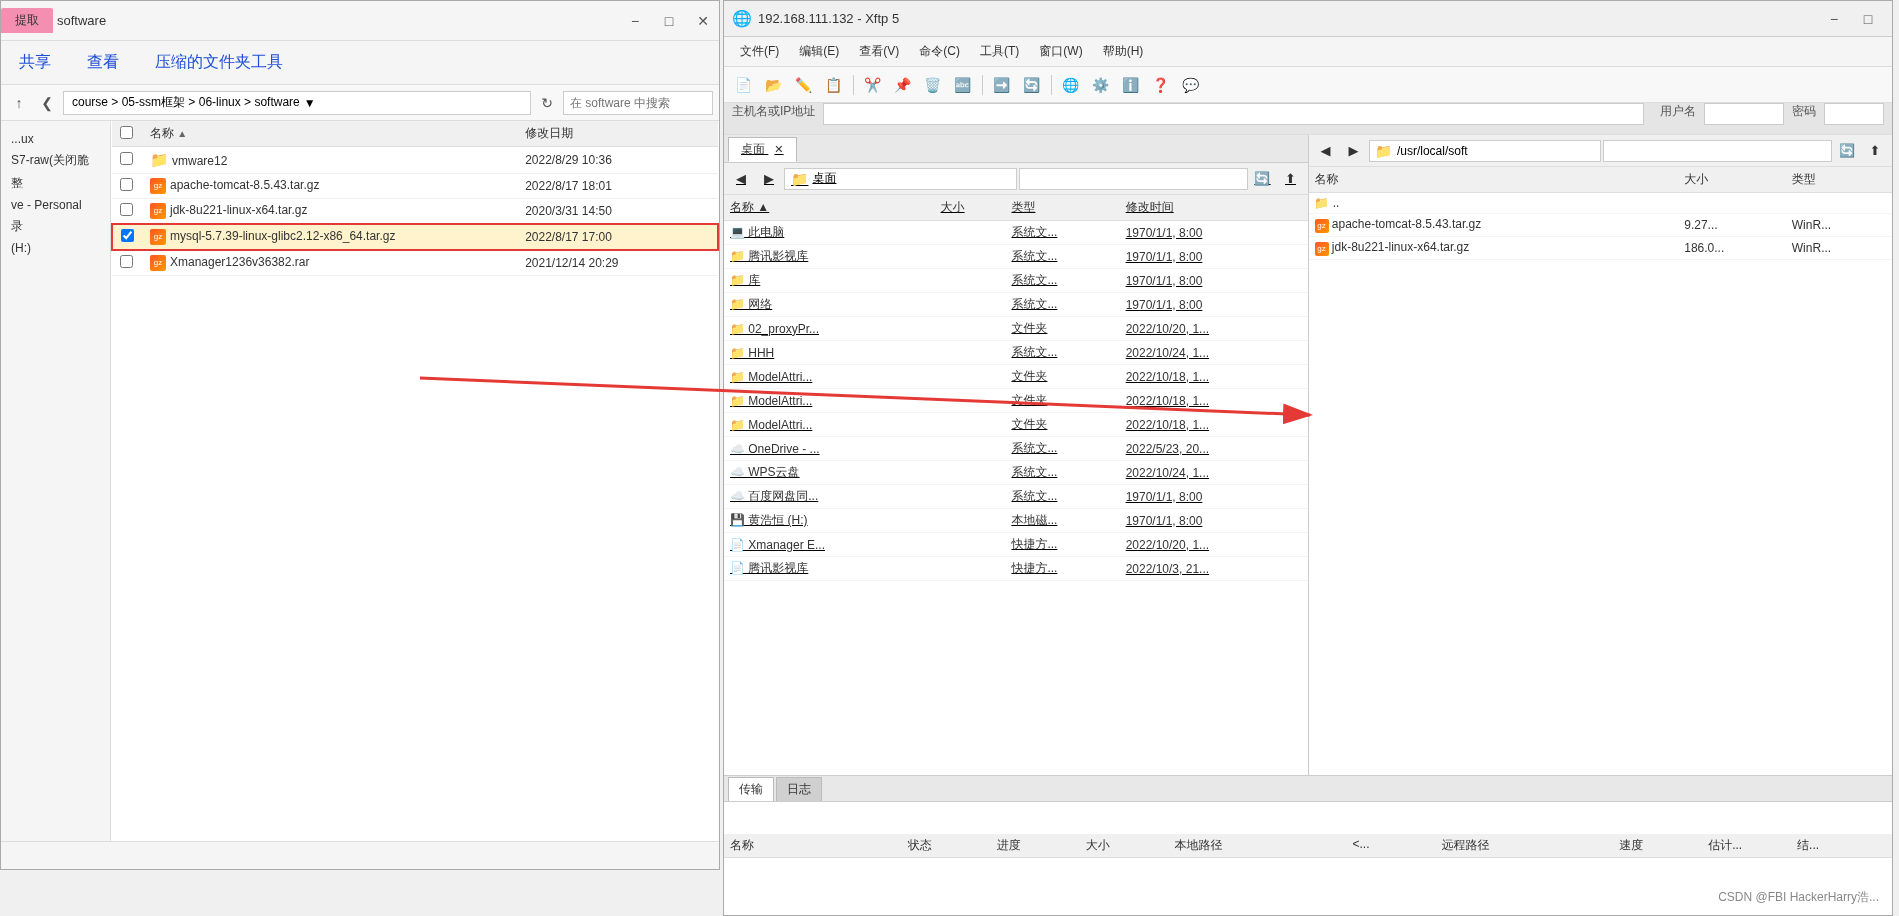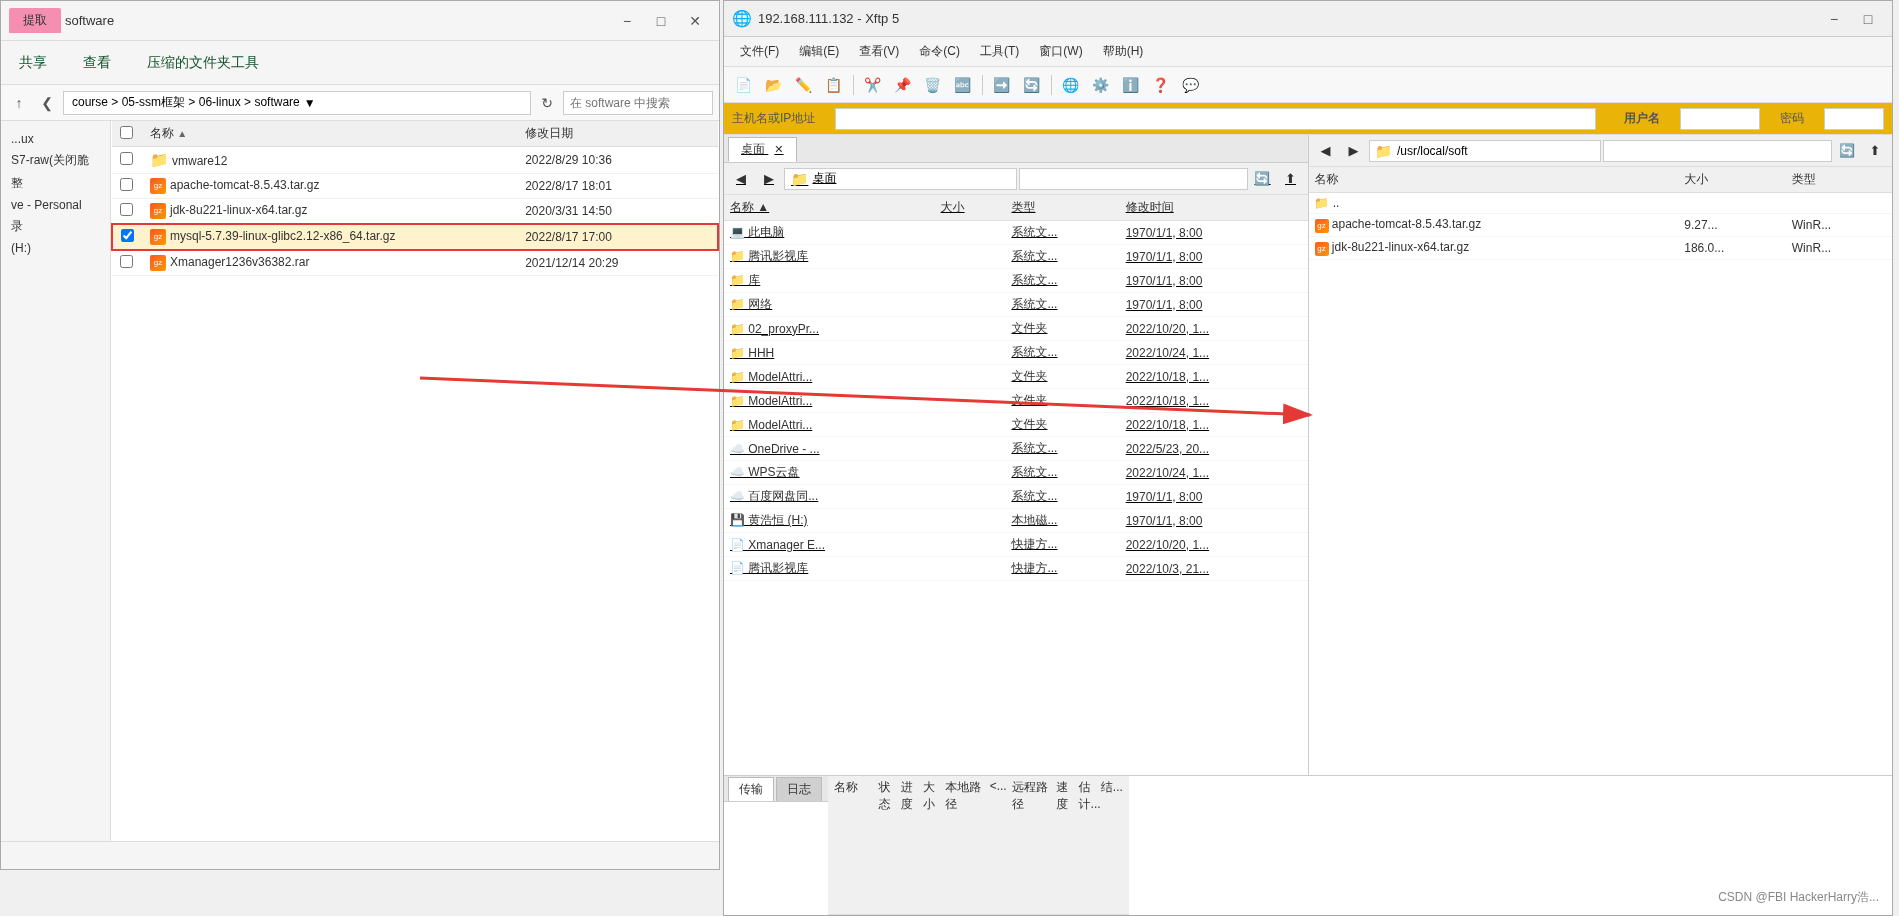--- a/index.html
+++ b/index.html
@@ -16,21 +16,21 @@
       display: flex;
       flex-direction: column;
     }
 
     .title-bar {
       height: 40px;
       background: #f5f5f5;
       display: flex;
       align-items: center;
       justify-content: space-between;
-      padding: 0 8px;
+      padding: 0 0;
       border-bottom: 1px solid #ddd;
       user-select: none;
     }
     .title-bar-left { display: flex; align-items: center; gap: 4px; }
     .title-bar-title { font-size: 13px; color: #333; }
     .title-tab {
       background: #f48fb1;
       padding: 4px 14px;
       font-size: 12px;
       color: #333;
@@ -47,22 +47,22 @@
     .ribbon {
       height: 44px;
       background: #f5f5f5;
       border-bottom: 1px solid #ddd;
       display: flex;
       align-items: center;
       padding: 0 12px;
       gap: 24px;
     }
     .ribbon-btn {
-      font-size: 14px;
-      color: #14532d;
+      font-size: 16px;
+      color: #1d4ed8;
       cursor: pointer;
       padding: 3px 6px;
     }
 
     .address-bar {
       height: 36px;
       background: #f8f8f8;
       border-bottom: 1px solid #ddd;
       display: flex;
       align-items: center;
@@ -220,35 +220,35 @@
       width: 28px; height: 28px;
       border: none; background: transparent; cursor: pointer;
       font-size: 14px; color: #555;
       display: flex; align-items: center; justify-content: center;
       border: 1px solid transparent;
     }
     .xftp-tool-sep { width: 1px; height: 20px; background: #ccc; margin: 0 3px; }
 
     .xftp-address-bar {
       height: 32px;
-      background: #eab308;
-      border-bottom: 1px solid #ddd;
-      display: flex;
-      align-items: center;
+      background: #e5e5e5;
+      border-bottom: 1px solid #ddd;
+      display: flex;
+      align-items: flex-start;
       padding: 0 8px;
-      gap: 20px;
+      gap: 8px;
       font-size: 12px;
     }
     .xftp-addr-label { color: #555; }
     .xftp-addr-input {
       flex: 1; height: 22px;
       border: 1px solid #ccc; background: #fff;
       padding: 0 6px; font-size: 12px;
     }
-    .xftp-user-label { color: #555; margin-left: 8px; font-weight: bold; }
+    .xftp-user-label { color: #555; margin-left: 8px; }
     .xftp-user-input {
       width: 80px; height: 22px;
       border: 1px solid #ccc; background: #fff;
       padding: 0 6px; font-size: 12px;
     }
     .xftp-pass-label { color: #555; }
     .xftp-pass-input {
       width: 60px; height: 22px;
       border: 1px solid #ccc; background: #fff;
       padding: 0 6px; font-size: 12px;
@@ -357,20 +357,22 @@
 
     .xftp-panel-scroll {
       flex: 1;
       overflow-y: auto;
     }
 
     .xftp-bottom {
       height: 140px;
       border-top: 1px solid #ccc;
       display: flex;
+      flex-direction: column;
+      gap: 32px;
     }
     .xftp-bottom-tabs {
       height: 26px;
       background: #e8e8e8;
       display: flex;
       align-items: center;
       padding: 0 4px;
       border-bottom: 1px solid #ccc;
     }
     .xftp-bottom-tab {

